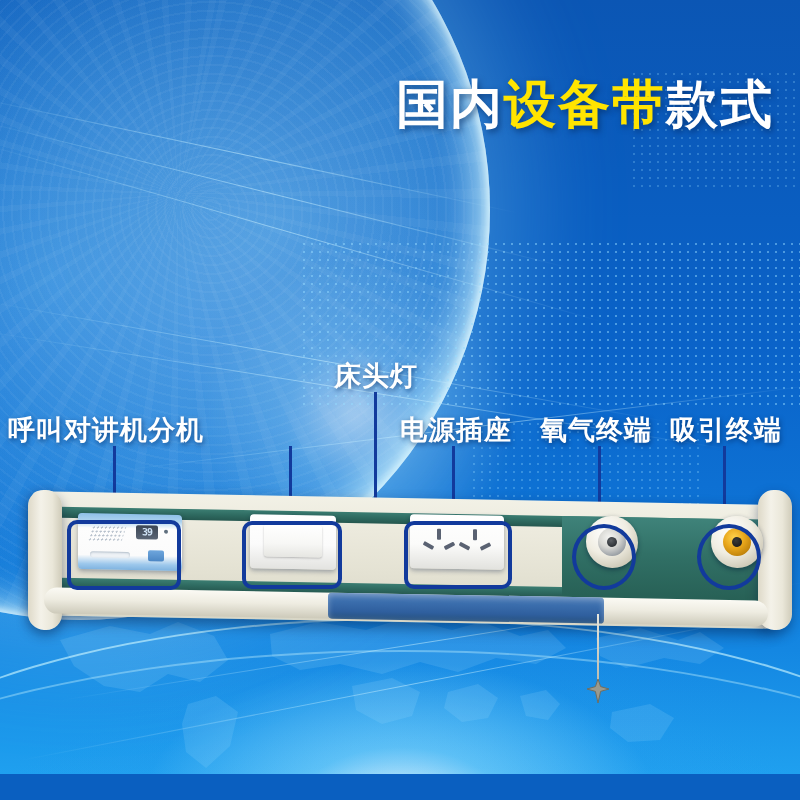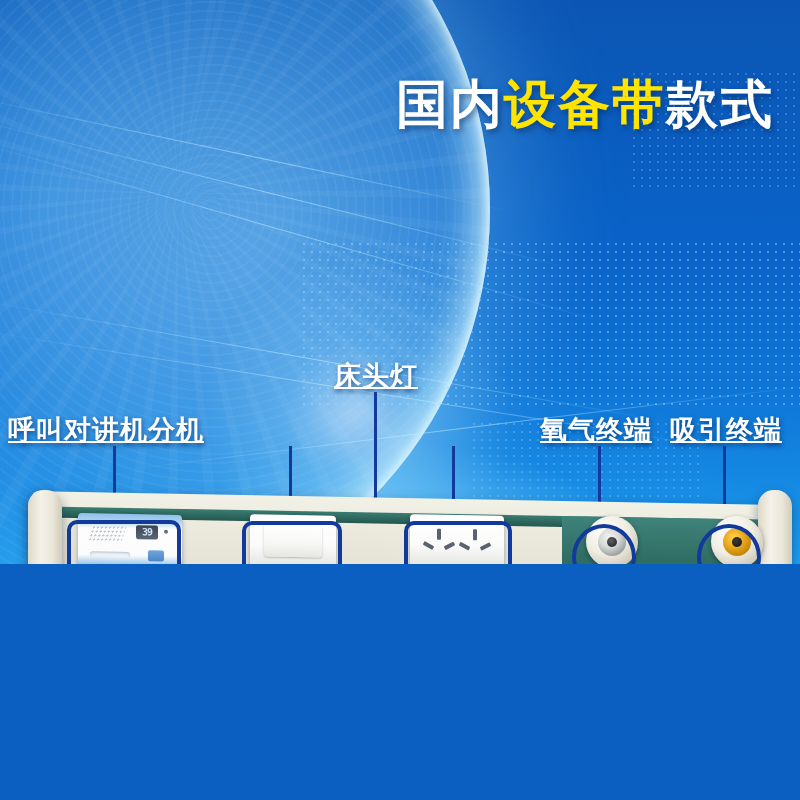--- a/index.html
+++ b/index.html
@@ -3,21 +3,21 @@
 <meta charset="utf-8">
 <title>Medical Bed Head Unit Product Banner</title>
 <style>
   html,body{margin:0;padding:0;}
   body{
     width:800px;height:800px;overflow:hidden;
     font-family:"Liberation Sans","DejaVu Sans",sans-serif;
     background:#0a5fc0;
   }
   .stage{
-    position:relative;width:800px;height:564px;overflow:hidden;
+    position:relative;width:800px;height:774px;overflow:hidden;
     background:
       radial-gradient(ellipse 640px 360px at 50% 104%, rgba(255,255,255,.95) 0%, rgba(150,225,255,.55) 16%, rgba(40,150,235,.12) 40%, rgba(0,0,0,0) 62%),
       radial-gradient(ellipse 520px 520px at 6% 36%, rgba(120,205,255,.30) 0%, rgba(30,120,215,.05) 55%, rgba(0,0,0,0) 72%),
       linear-gradient(180deg,#0b56b4 0%, #0a5cbe 22%, #0a63c9 45%, #0e74d6 68%, #1487e2 84%, #1fa0ef 100%);
   }
 
   
   .globe{
     position:absolute;left:-330px;top:-200px;width:820px;height:820px;border-radius:50%;
     background:
@@ -67,21 +67,21 @@
   .hl-row1{font-size:52px;font-weight:bold;letter-spacing:2px;white-space:nowrap;}
   .hl-row2{margin-top:22px;font-weight:bold;white-space:nowrap;display:flex;align-items:center;justify-content:flex-end;gap:56px;}
   .hl-sub{font-size:48px;letter-spacing:2px;}
   .hl-big{font-size:74px;letter-spacing:1px;}
   .tw{color:#ffffff;text-shadow:2px 3px 6px rgba(2,35,85,.55);}
   .ty{color:#ffe400;text-shadow:2px 3px 6px rgba(2,35,85,.55);}
 
   
   .label{
     position:absolute;color:#ffffff;font-weight:bold;font-size:27px;white-space:nowrap;
-    letter-spacing:1px;text-shadow:1px 2px 5px rgba(2,40,95,.65);text-decoration:underline;
+    letter-spacing:1px;text-shadow:1px 2px 5px rgba(2,40,95,.65);
   }
   .leader{position:absolute;background:#123a9c;width:3px;}
 
   
   .panel-wrap{position:absolute;left:14px;top:490px;width:772px;height:145px;}
   .panel{
     position:absolute;left:18px;top:8px;width:740px;height:124px;
     transform:skewY(1.05deg);
     background:linear-gradient(180deg,#f2f1e6 0%,#eceadd 26%,#e4e2d3 60%,#d8d6c6 100%);
     border-radius:6px;
@@ -231,20 +231,21 @@
   <div class="arc" style="left:-260px;top:650px;width:1320px;height:460px;opacity:.6;"></div>
 
   <div class="headline">
     <div class="hl-row1">
       <span class="tw">国内</span><span class="ty">设备带</span><span class="tw">款式</span>
     </div>
   </div>
 
   <div class="label" style="left:8px;top:412px;">呼叫对讲机分机</div>
   <div class="label" style="left:334px;top:358px;">床头灯</div>
+  <div class="label" style="left:400px;top:412px;">电源插座</div>
   <div class="label" style="left:670px;top:412px;">吸引终端</div>
   <div class="label" style="left:540px;top:412px;">氧气终端</div>
 
   <div class="leader" style="left:113px;top:446px;height:80px;"></div>
   <div class="leader" style="left:289px;top:446px;height:80px;"></div>
   <div class="leader" style="left:374px;top:392px;height:208px;"></div>
   <div class="leader" style="left:452px;top:446px;height:80px;"></div>
   <div class="leader" style="left:598px;top:446px;height:86px;"></div>
   <div class="leader" style="left:723px;top:446px;height:86px;"></div>
 

